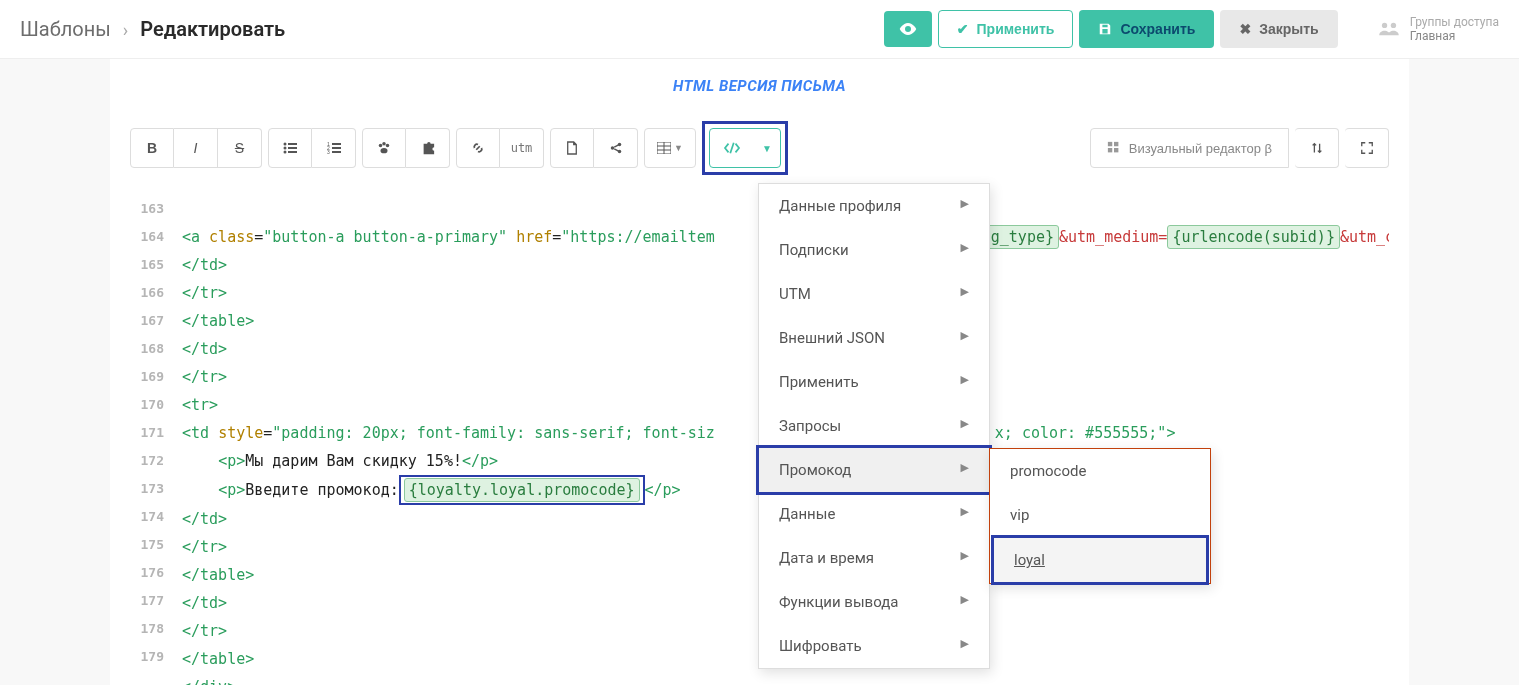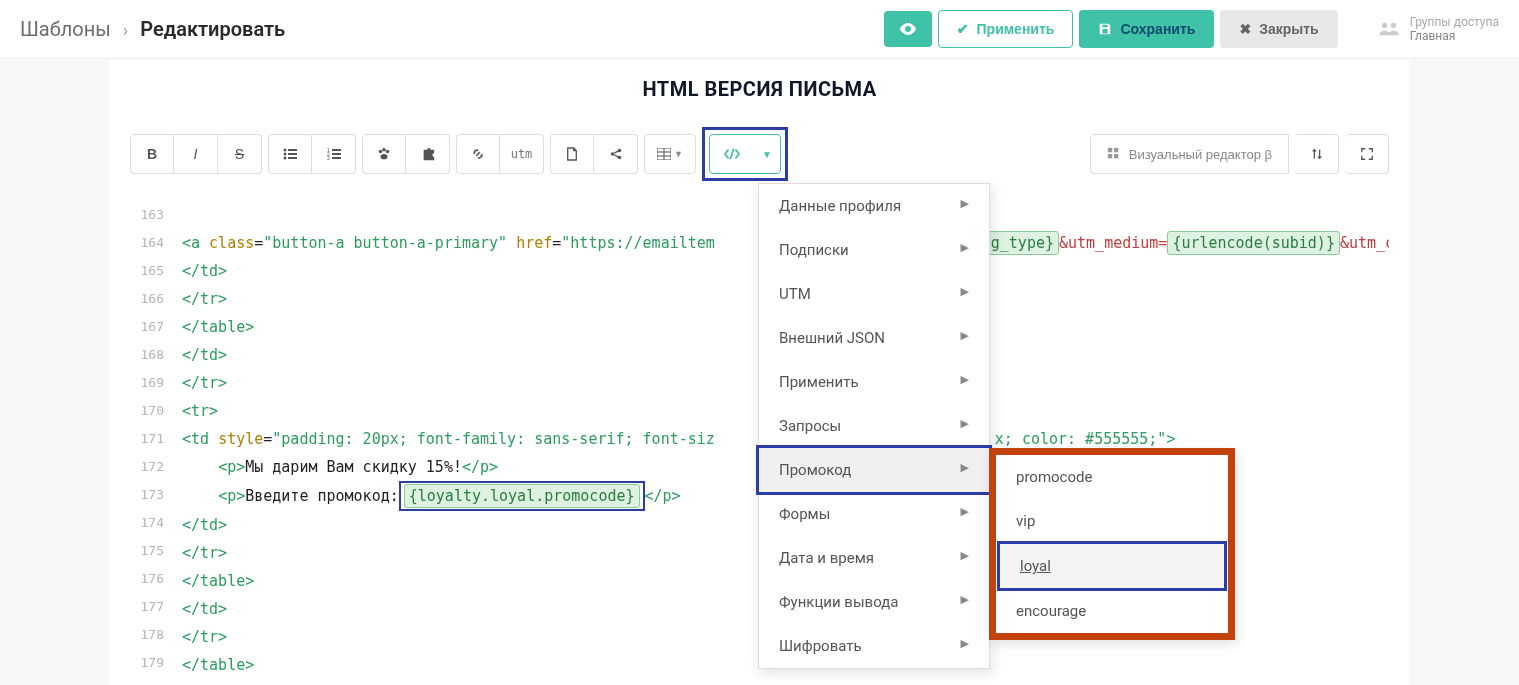--- a/index.html
+++ b/index.html
@@ -13,56 +13,56 @@
 .btn { display: inline-flex; align-items: center; gap: 8px; padding: 10px 18px; border-radius: 4px; font-size: 14px; font-weight: 600; cursor: pointer; border: 1px solid transparent; }
 .btn-eye { background: #3fc2a7; color: #fff; padding: 10px 14px; }
 .btn-apply { background: #fff; border-color: #3fc2a7; color: #3fc2a7; }
 .btn-save { background: #3fc2a7; color: #0c4a6e; }
 .btn-close { background: #e8e8e8; color: #666; }
 .header-right { margin-left: 40px; display: flex; align-items: center; gap: 10px; color: #aaa; font-size: 12px; }
 .header-right-inner { display:flex; flex-direction:column; line-height:1.2; }
 .header-right-main { color:#888; font-size:12px; }
 
 .content { background: #fff; padding: 0 20px; margin: 0 110px; }
-.section-title { text-align: center; font-size: 20px; font-weight: 700; letter-spacing: 0.5px; color: #0f172a; padding: 18px 0; }
+.section-title { text-align: center; font-size: 15px; font-weight: 700; letter-spacing: 0.5px; color: #3b82f6; padding: 18px 0; font-style: italic; }
 
 .toolbar { display: flex; gap: 6px; padding: 8px 0 20px; align-items: center; flex-wrap: wrap; }
 .tool-group { display: flex; }
 .tool-btn { width: 44px; height: 40px; border: 1px solid #ddd; background: #fff; display: flex; align-items: center; justify-content: center; color: #555; cursor: pointer; font-size: 14px; }
 .tool-btn + .tool-btn { border-left: none; }
 .tool-btn:first-child { border-radius: 4px 0 0 4px; }
 .tool-btn:last-child { border-radius: 0 4px 4px 0; }
 .tool-group .tool-btn:only-child { border-radius: 4px; }
 .tool-text { font-size: 12px; font-family: monospace; color:#777; }
 .tool-code { border: 1px solid #3fc2a7; border-radius: 4px; color: #3fc2a7; display:flex; align-items:center; }
 .tool-code .tool-btn { border: none; background: transparent; height: 38px; }
 .tool-code-caret { width: 26px; color: #3fc2a7; font-size: 10px; }
 .toolbar-right { margin-left: auto; display: flex; gap: 6px; }
 .tool-wide { width: auto; padding: 0 16px; gap: 8px; color: #888; font-size: 13px; border-radius: 4px; }
 
 .highlight-box { border: 3px solid #2a3da8; }
 
 .code-area { position: relative; }
-.gutter { position: absolute; left: 0; top: 0; width: 40px; text-align: right; color: #b5b5b5; font-size: 13px; font-family: Consolas, monospace; line-height: 28px; padding-right: 6px; }
+.gutter { position: absolute; left: 0; top: 0; width: 40px; text-align: right; color: #b5b5b5; font-size: 13px; font-family: Consolas, monospace; line-height: 28px; padding-right: 6px; font-weight: bold; }
 .code-lines { margin-left: 52px; font-family: Consolas, monospace; font-size: 15px; line-height: 28px; white-space: pre; color: #222; overflow: hidden; }
 .code-lines .t-tag { color: #2a9d5c; }
 .code-lines .t-attr { color: #b08000; }
 .code-lines .t-val { color: #2a9d5c; }
 .code-lines .t-red { color: #c73a3a; }
 .code-lines .t-text { color: #222; }
 .var-chip { background: #def2e1; border: 1px solid #8cc99c; border-radius: 3px; padding: 0 4px; color: #2a7d3f; display: inline-block; line-height: 22px; }
 .var-highlight { border: 2px solid #2a3da8; padding: 1px 3px; display: inline-block; line-height: 24px; }
 
 .dropdown { position: absolute; left: 758px; top: 183px; width: 232px; background: #fff; border: 1px solid #ddd; box-shadow: 2px 4px 12px rgba(0,0,0,0.12); z-index: 50; }
 .dropdown-item { display: flex; justify-content: space-between; padding: 13px 20px; font-size: 15px; color: #555; cursor: pointer; gap: 43px; }
 .dropdown-item.active { background: #f0f0f0; }
 .dropdown-item .arrow { font-size: 11px; color: #888; }
 .dropdown-highlight { border: 3px solid #2a3da8; margin: -3px; position: relative; z-index: 2; }
 
-.submenu { position: absolute; left: 989px; top: 448px; width: 246px; background: #fff; border: 7px solid #c2410c; box-shadow: 2px 4px 12px rgba(0,0,0,0.12); z-index: 60; }
+.submenu { position: absolute; left: 989px; top: 448px; width: 222px; background: #fff; border: 1px solid #c2410c; box-shadow: 2px 4px 12px rgba(0,0,0,0.12); z-index: 60; }
 .submenu-item { padding: 13px 20px; font-size: 15px; color: #555; cursor: pointer; }
 .submenu-item.active { background: #f4f4f4; text-decoration: underline; }
 .submenu-highlight { border: 3px solid #2a3da8; margin: -2px 1px; }
 
 svg { display: block; }
 </style>
 </head>
 <body>
 
 <div class="header">
@@ -273,21 +273,21 @@
       <span>Запросы</span>
       <span class="arrow">▶</span>
     </div>
     <div class="dropdown-highlight">
       <div class="dropdown-item active">
         <span>Промокод</span>
         <span class="arrow">▶</span>
       </div>
     </div>
     <div class="dropdown-item">
-      <span>Формы</span>
+      <span>Данные</span>
       <span class="arrow">▶</span>
     </div>
     <div class="dropdown-item">
       <span>Дата и время</span>
       <span class="arrow">▶</span>
     </div>
     <div class="dropdown-item">
       <span>Функции вывода</span>
       <span class="arrow">▶</span>
     </div>
@@ -295,14 +295,13 @@
       <span>Шифровать</span>
       <span class="arrow">▶</span>
     </div>
   </div>
 <div class="submenu" id="submenu">
     <div class="submenu-item">promocode</div>
     <div class="submenu-item">vip</div>
     <div class="submenu-highlight">
       <div class="submenu-item active">loyal</div>
     </div>
-    <div class="submenu-item">encourage</div>
   </div>
 
 </body></html>

